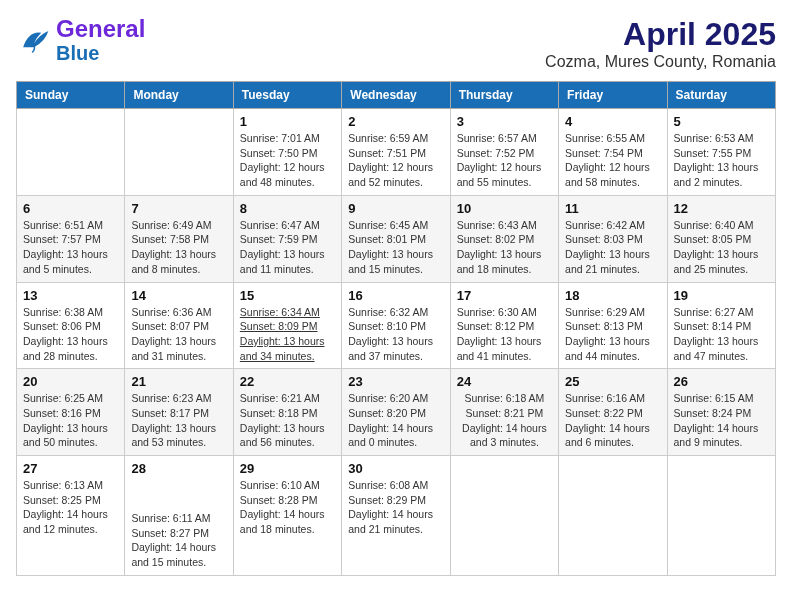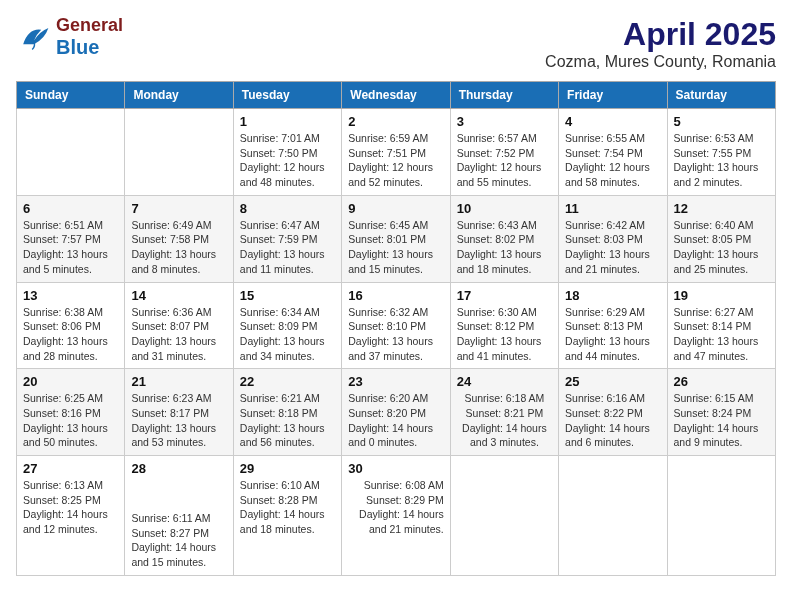--- a/index.html
+++ b/index.html
@@ -85,21 +85,21 @@
 </head>
 <body>
 
 <div class="header-area">
   <div class="logo-wrapper">
     <svg class="bird" viewBox="0 0 40 40">
       <path d="M8,28 Q14,10 28,12 Q22,18 20,24 Q26,14 36,10 Q32,22 20,28 Z" fill="#1a6eb5"></path>
       <path d="M20,24 Q22,30 18,34" stroke="#1a6eb5" stroke-width="1.5" fill="none"></path>
     </svg>
     <div class="logo-text-wrapper">
-      <span style="font-size:18px;font-weight:bold;color:#7f1d1d;">General</span>
+      <span style="font-size:24px;font-weight:bold;color:#6d28d9;">General</span>
       <span style="font-size:20px;font-weight:bold;color:#1a6eb5;">Blue</span>
     </div>
   </div>
   <div class="title-area">
     <div class="main-title">April 2025</div>
     <div class="subtitle">Cozma, Mures County, Romania</div>
   </div>
 </div>
 
 <table class="calendar">
@@ -215,21 +215,21 @@
         </td>
         <td>
           <div class="day-number">14</div>
           <div class="day-info" style="white-space: pre-line;">Sunrise: 6:36 AM
 Sunset: 8:07 PM
 Daylight: 13 hours
 and 31 minutes.</div>
         </td>
         <td>
           <div class="day-number">15</div>
-          <div class="day-info" style="white-space: pre-line;">Sunrise: 6:34 AM
+          <div class="day-info" style="white-space: pre-line; text-decoration: underline;">Sunrise: 6:34 AM
 Sunset: 8:09 PM
 Daylight: 13 hours
 and 34 minutes.</div>
         </td>
         <td>
           <div class="day-number">16</div>
           <div class="day-info" style="white-space: pre-line;">Sunrise: 6:32 AM
 Sunset: 8:10 PM
 Daylight: 13 hours
 and 37 minutes.</div>
@@ -324,21 +324,21 @@
         </td>
         <td>
           <div class="day-number">29</div>
           <div class="day-info" style="white-space: pre-line;">Sunrise: 6:10 AM
 Sunset: 8:28 PM
 Daylight: 14 hours
 and 18 minutes.</div>
         </td>
         <td>
           <div class="day-number">30</div>
-          <div class="day-info" style="white-space: pre-line; text-align: right;">Sunrise: 6:08 AM
+          <div class="day-info" style="white-space: pre-line;">Sunrise: 6:08 AM
 Sunset: 8:29 PM
 Daylight: 14 hours
 and 21 minutes.</div>
         </td>
         <td class="empty-cell"></td>
         <td class="empty-cell"></td>
         <td class="empty-cell"></td>
       </tr>
     </tbody>
 </table>

